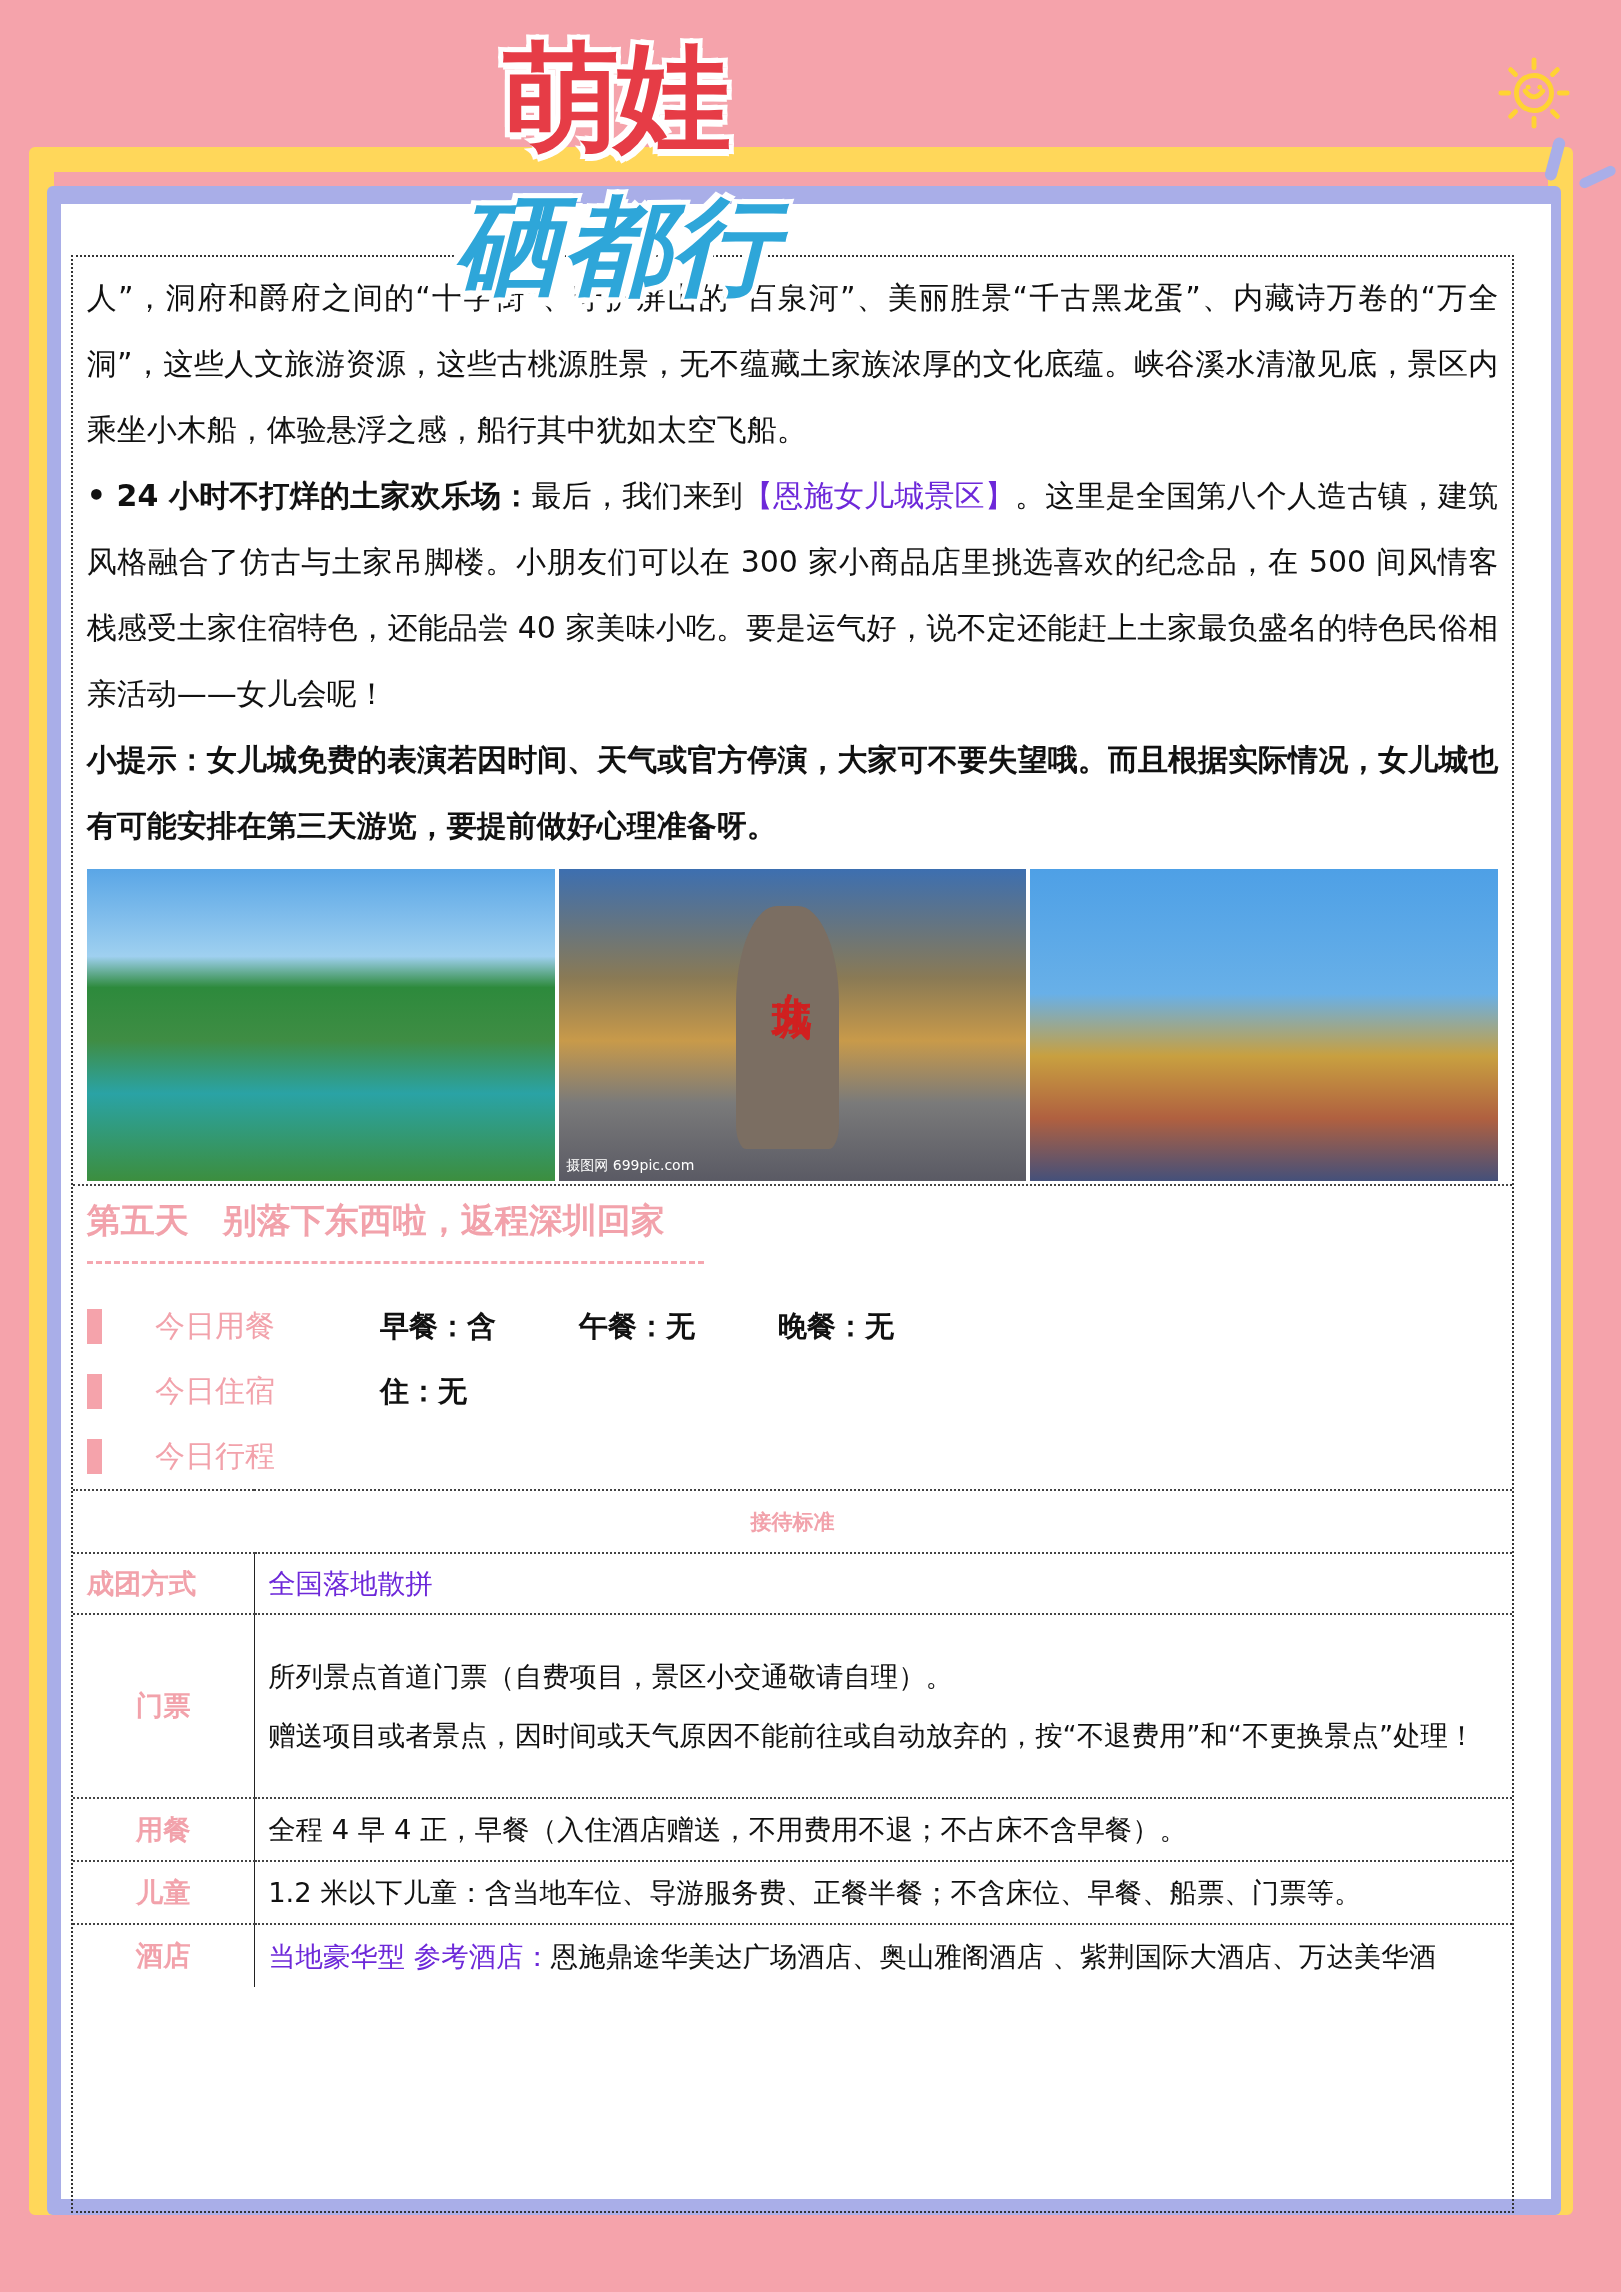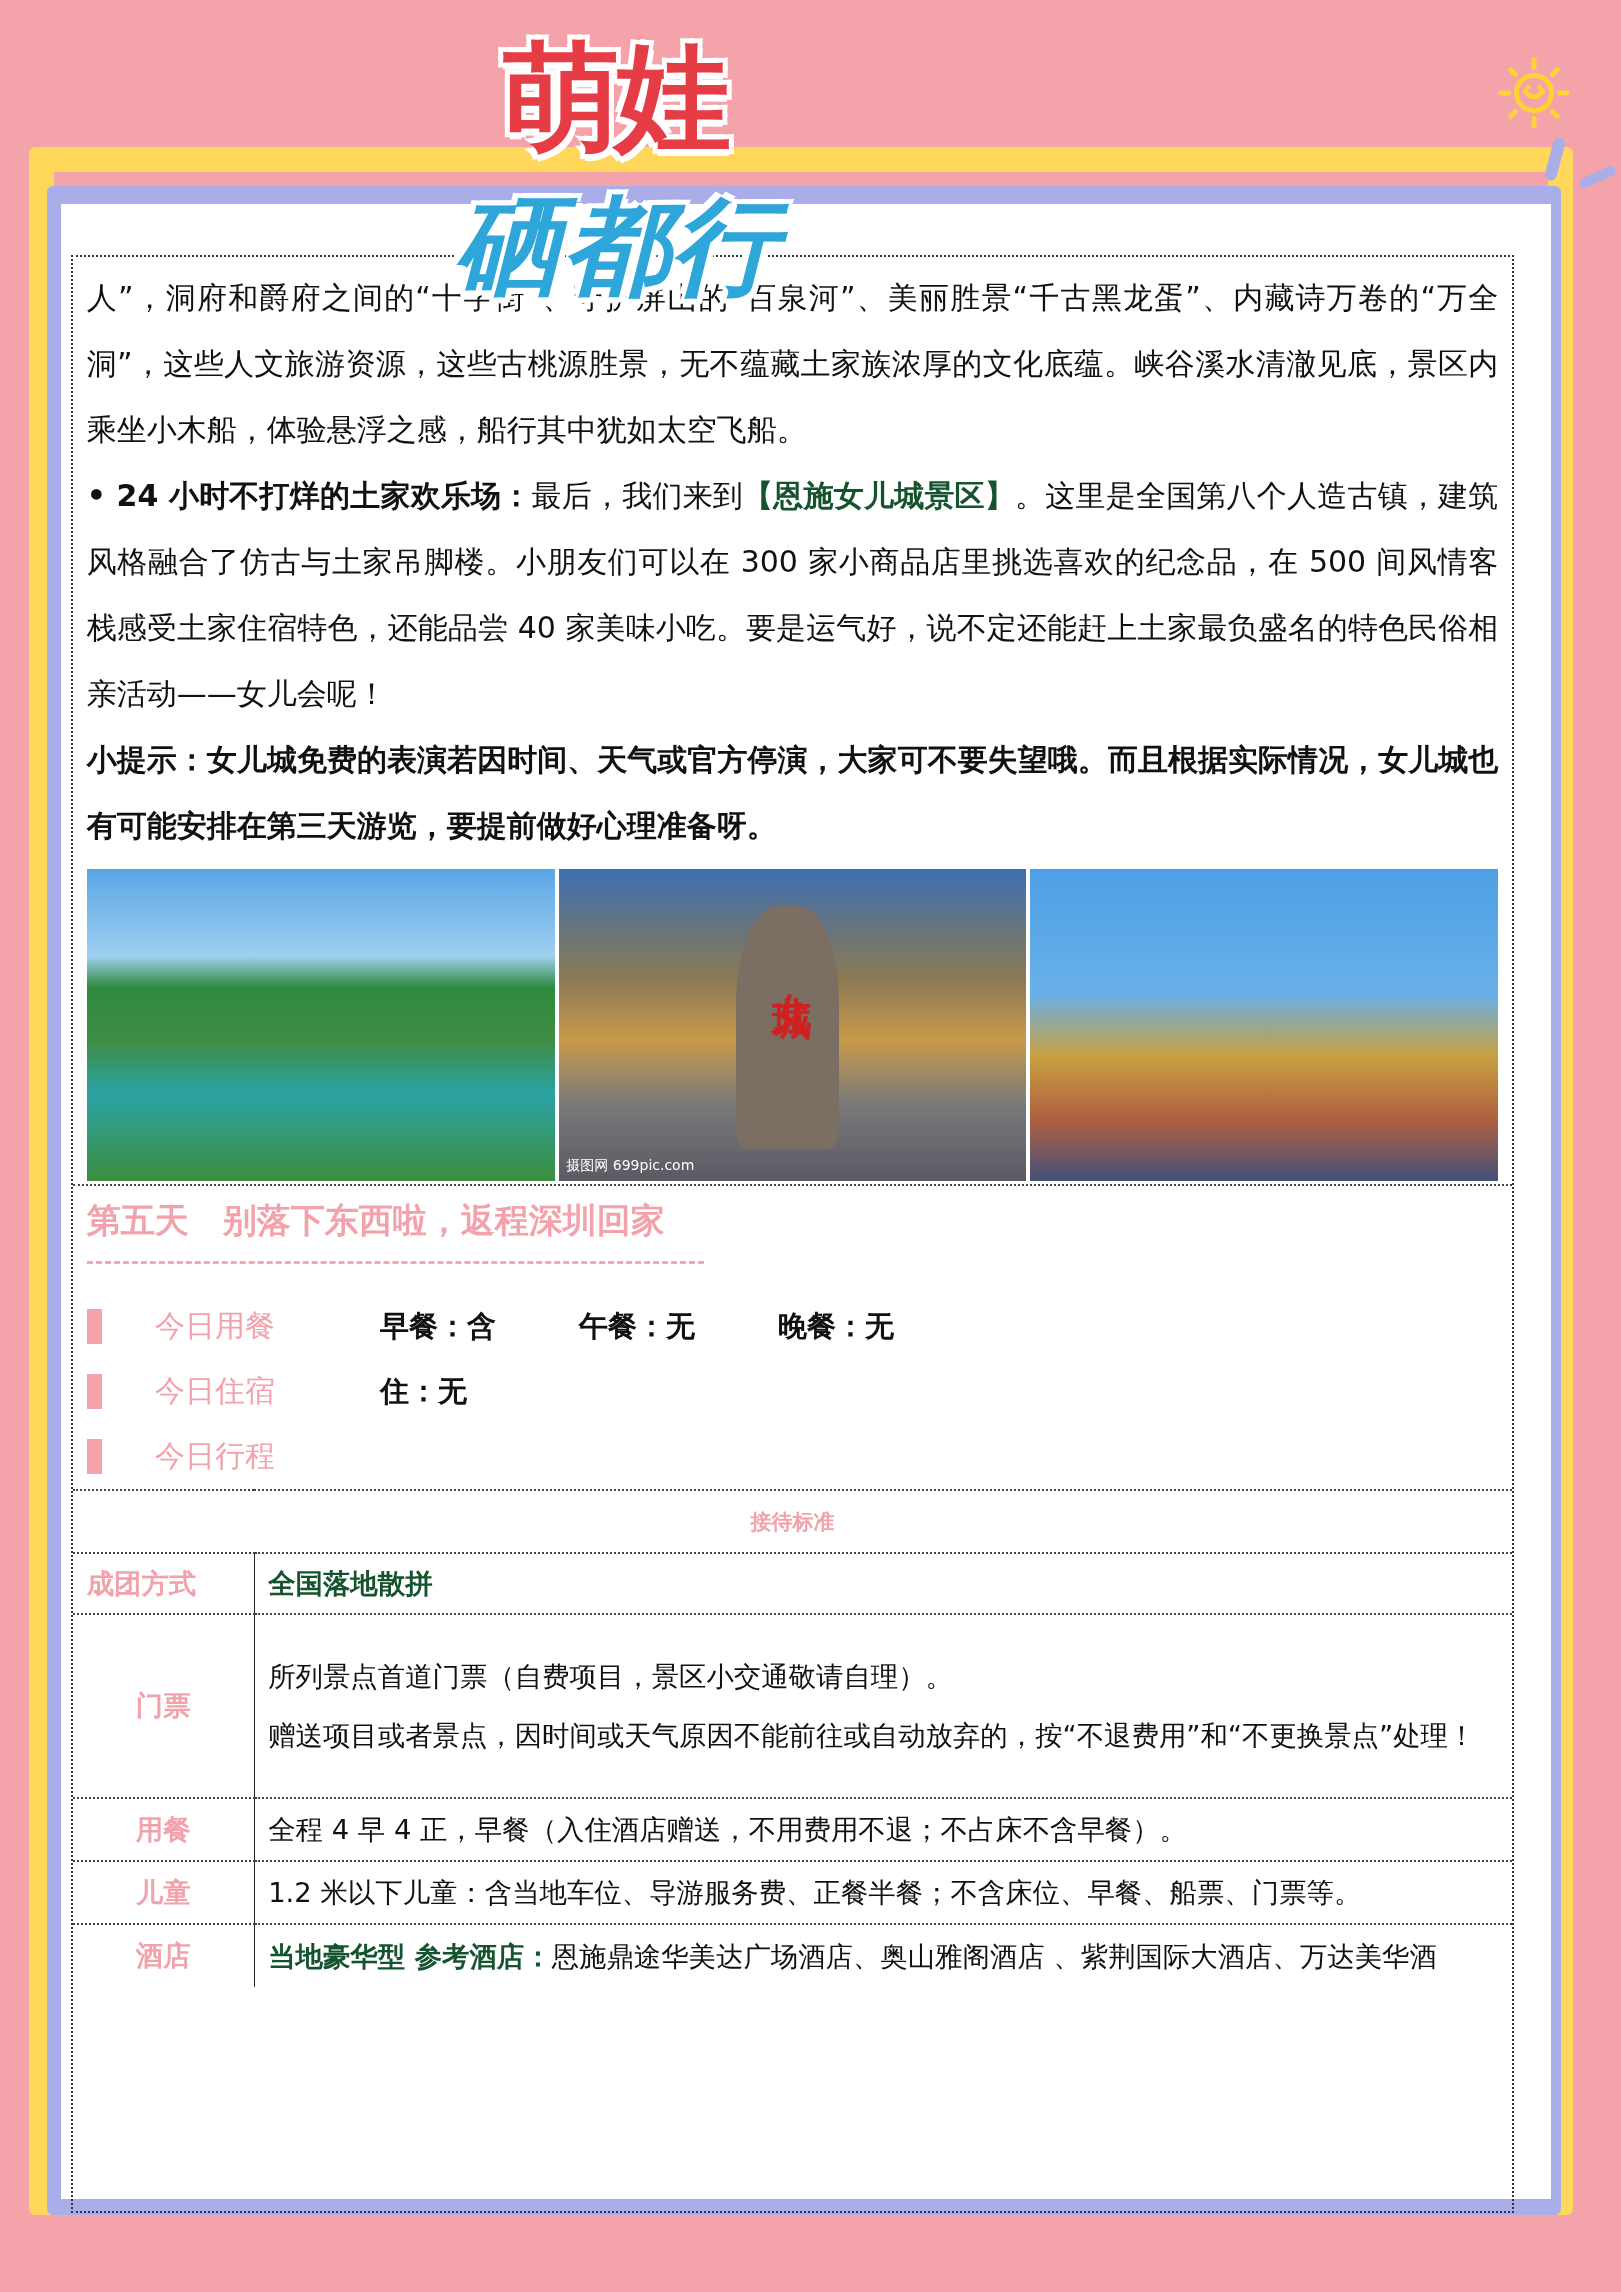--- a/index.html
+++ b/index.html
@@ -46,21 +46,21 @@
   }
   
   .content {
     position: absolute; left: 71px; top: 255px; width: 1443px; height: 1958px;
     border: 2px dotted #333;
   }
   .para {
     font-size: 30px; line-height: 66px; padding: 0 13.7px; text-align: justify;
   }
   .bold { font-weight: bold; }
-  .pink { color: #14532d; font-weight: bold; }
+  .pink { color: #6d28d9; font-weight: normal; }
   .photos {
     display: flex; gap: 3.9px; padding: 0 13.7px; margin-top: 9.8px; height: 312px;
   }
   .photo { flex: 1; height: 100%; position: relative; overflow: hidden; }
   .photo-1 { background: linear-gradient(180deg, #5aa6e6 0%, #9fd0f0 28%, #2d8a3c 38%, #3f8d44 55%, #2aa3a5 72%, #3c8e3e 100%); }
   .photo-2 { background: linear-gradient(180deg, #3d6fb0 0%, #8a7a55 35%, #c89a4a 55%, #7a7a7a 75%, #5a5a64 100%); }
   .photo-3 { background: linear-gradient(180deg, #4ea0e6 0%, #68b0e8 40%, #c8a040 60%, #b06040 80%, #44507a 100%); }
   .rock {
     position: absolute; left: 38%; top: 12%; width: 22%; height: 78%;
     background: #7b6e62; border-radius: 40% 40% 10% 10%;

